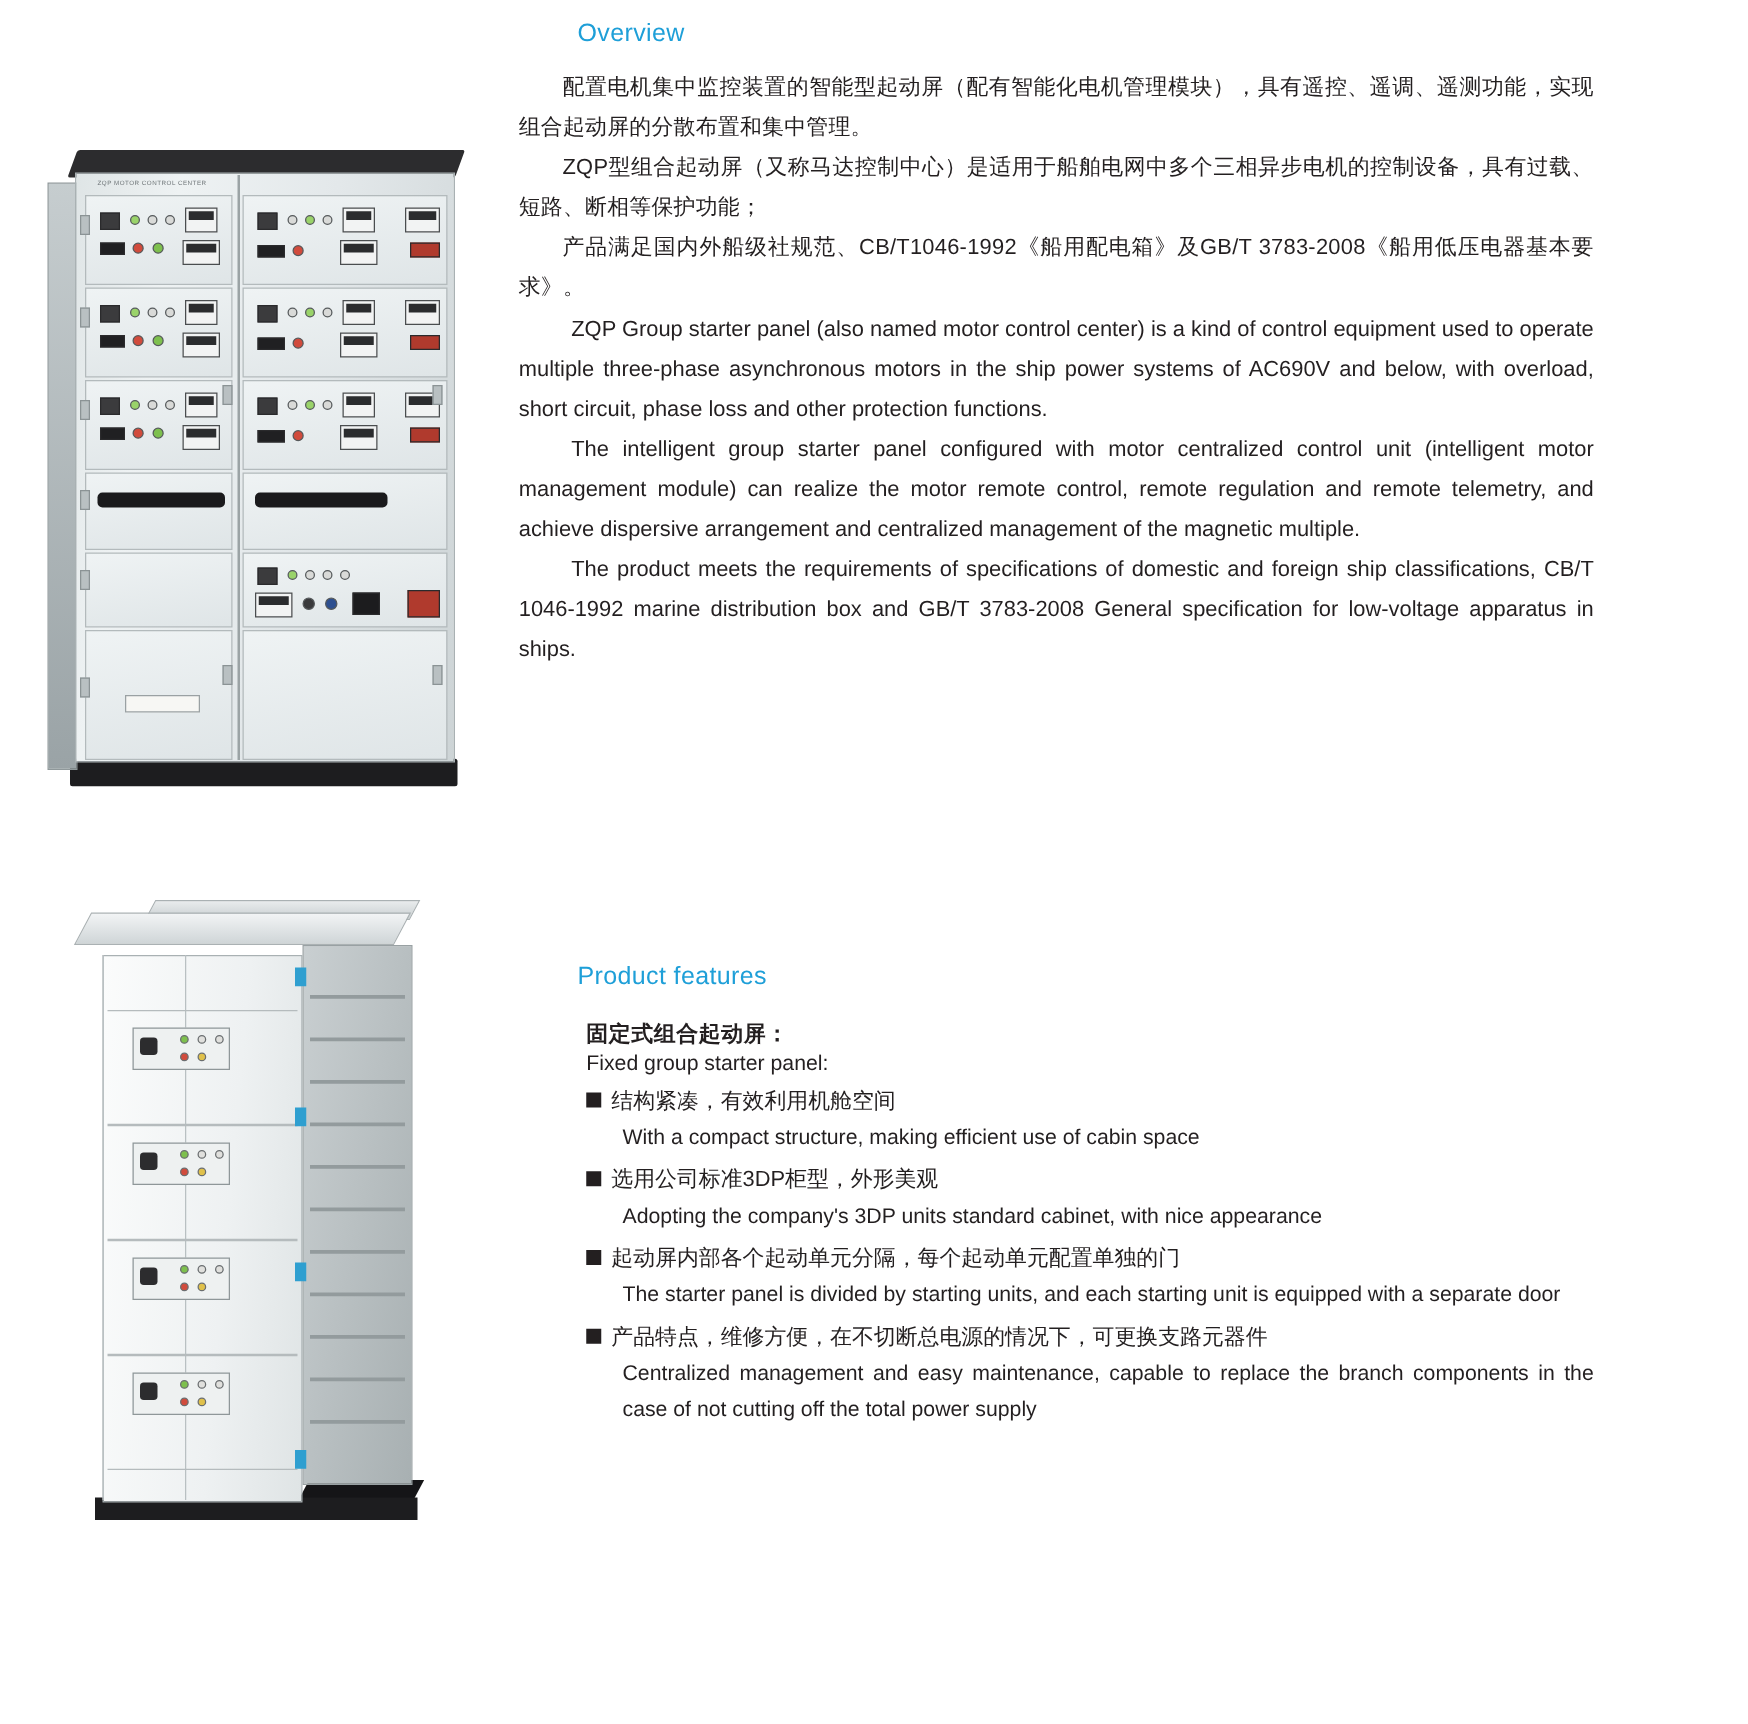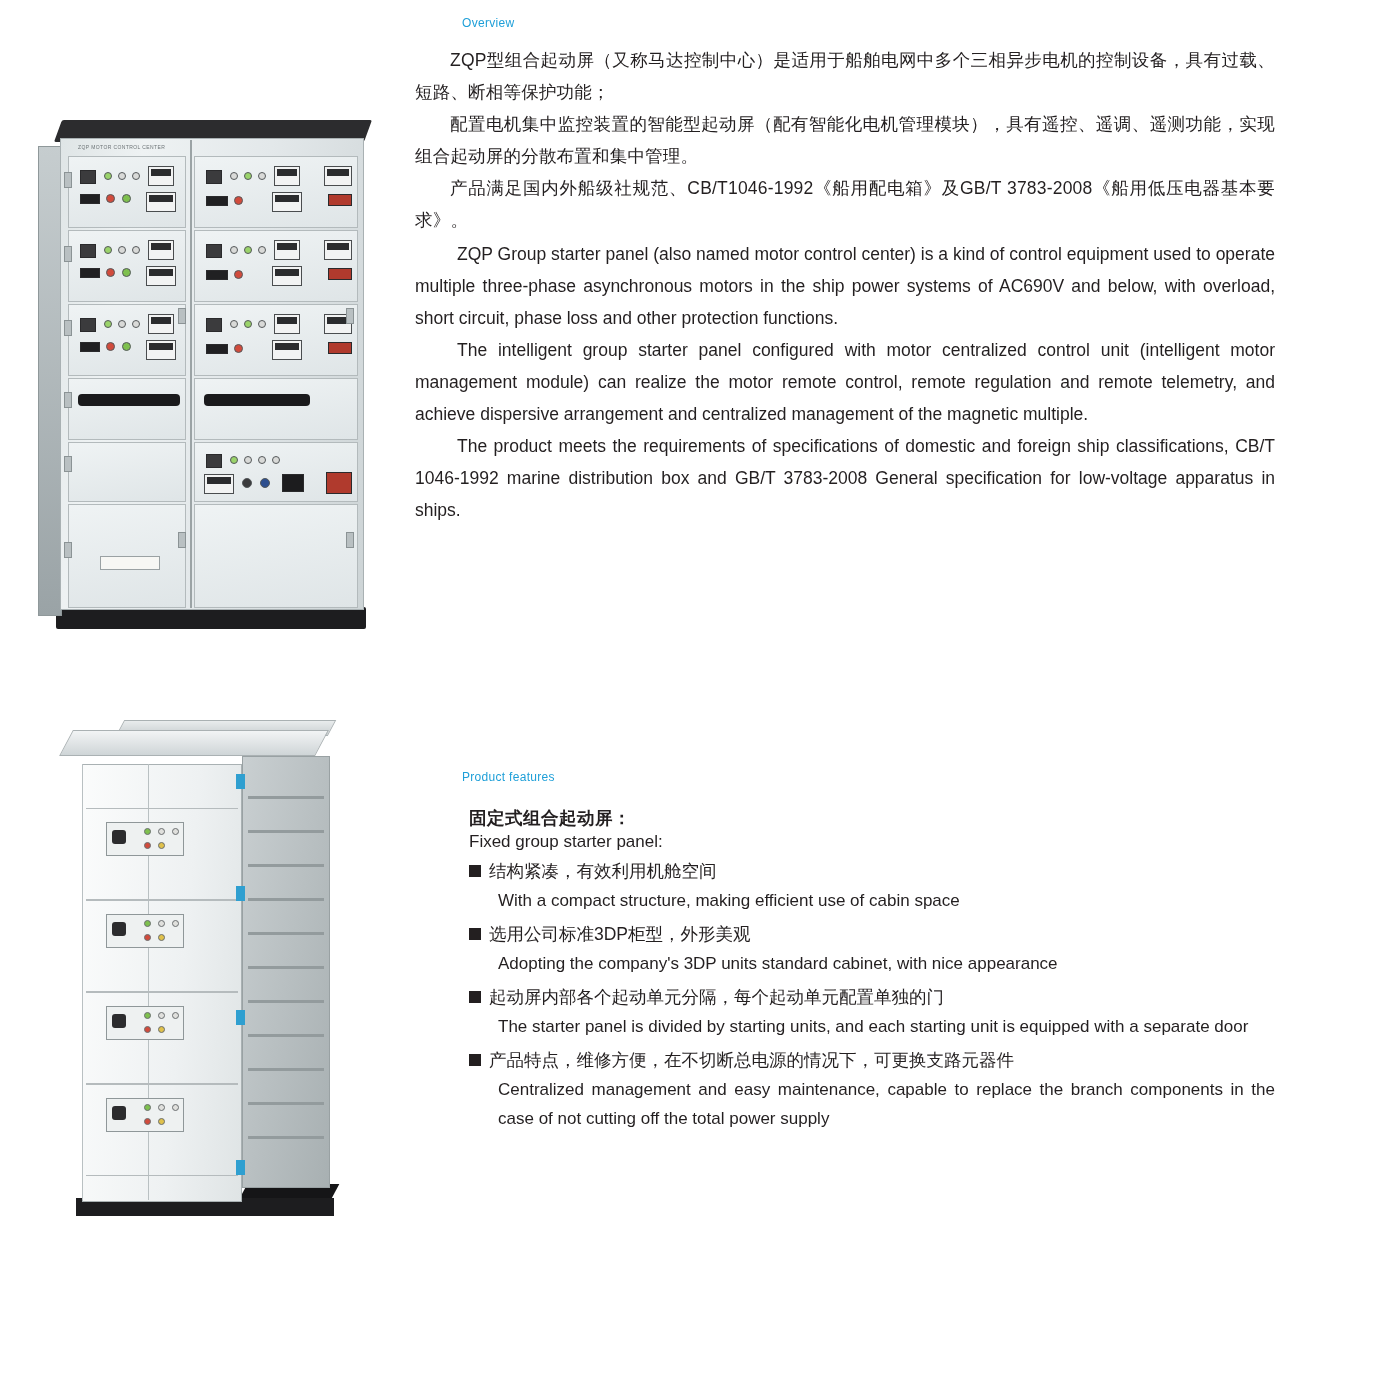--- a/index.html
+++ b/index.html
@@ -291,21 +291,21 @@
     margin-top: 4px;
   }
   .head-cn {
     font-size: 34px;
     color: #1e9fd8;
     font-weight: bold;
     letter-spacing: 2px;
     line-height: 1.1;
   }
   .head-en {
-    font-size: 12px;
+    font-size: 20px;
     color: #1e9fd8;
     margin: 8px 0 0 47px;
     letter-spacing: .3px;
   }
 
   .para {
     font-size: 17.5px;
     line-height: 32px;
     text-align: justify;
     text-justify: inter-character;
@@ -575,22 +575,22 @@
       <div class="tab" style="left:178px; top:448px;"></div>
     </div>
   </div>
 
   <div class="text-col">
 
     <div class="block-1">
       <div class="head-en">Overview</div>
 
       <div style="margin-top:14px;">
+        <p class="para para-cn">配置电机集中监控装置的智能型起动屏（配有智能化电机管理模块），具有遥控、遥调、遥测功能，实现组合起动屏的分散布置和集中管理。</p>
         <p class="para para-cn">ZQP型组合起动屏（又称马达控制中心）是适用于船舶电网中多个三相异步电机的控制设备，具有过载、短路、断相等保护功能；</p>
-        <p class="para para-cn">配置电机集中监控装置的智能型起动屏（配有智能化电机管理模块），具有遥控、遥调、遥测功能，实现组合起动屏的分散布置和集中管理。</p>
         <p class="para para-cn">产品满足国内外船级社规范、CB/T1046-1992《船用配电箱》及GB/T 3783-2008《船用低压电器基本要求》。</p>
         <p class="para para-en" style="margin-top:2px;">ZQP Group starter panel (also named motor control center) is a kind of control equipment used to operate multiple three-phase asynchronous motors in the ship power systems of AC690V and below, with overload, short circuit, phase loss and other protection functions.</p>
         <p class="para para-en">The intelligent group starter panel configured with motor centralized control unit (intelligent motor management module) can realize the motor remote control, remote regulation and remote telemetry, and achieve dispersive arrangement and centralized management of the magnetic multiple.</p>
         <p class="para para-en">The product meets the requirements of specifications of domestic and foreign ship classifications, CB/T 1046-1992 marine distribution box and GB/T 3783-2008 General specification for low-voltage apparatus in ships.</p>
       </div>
     </div>
 
     <div class="block-2">
       <div class="head-en">Product features</div>
 

